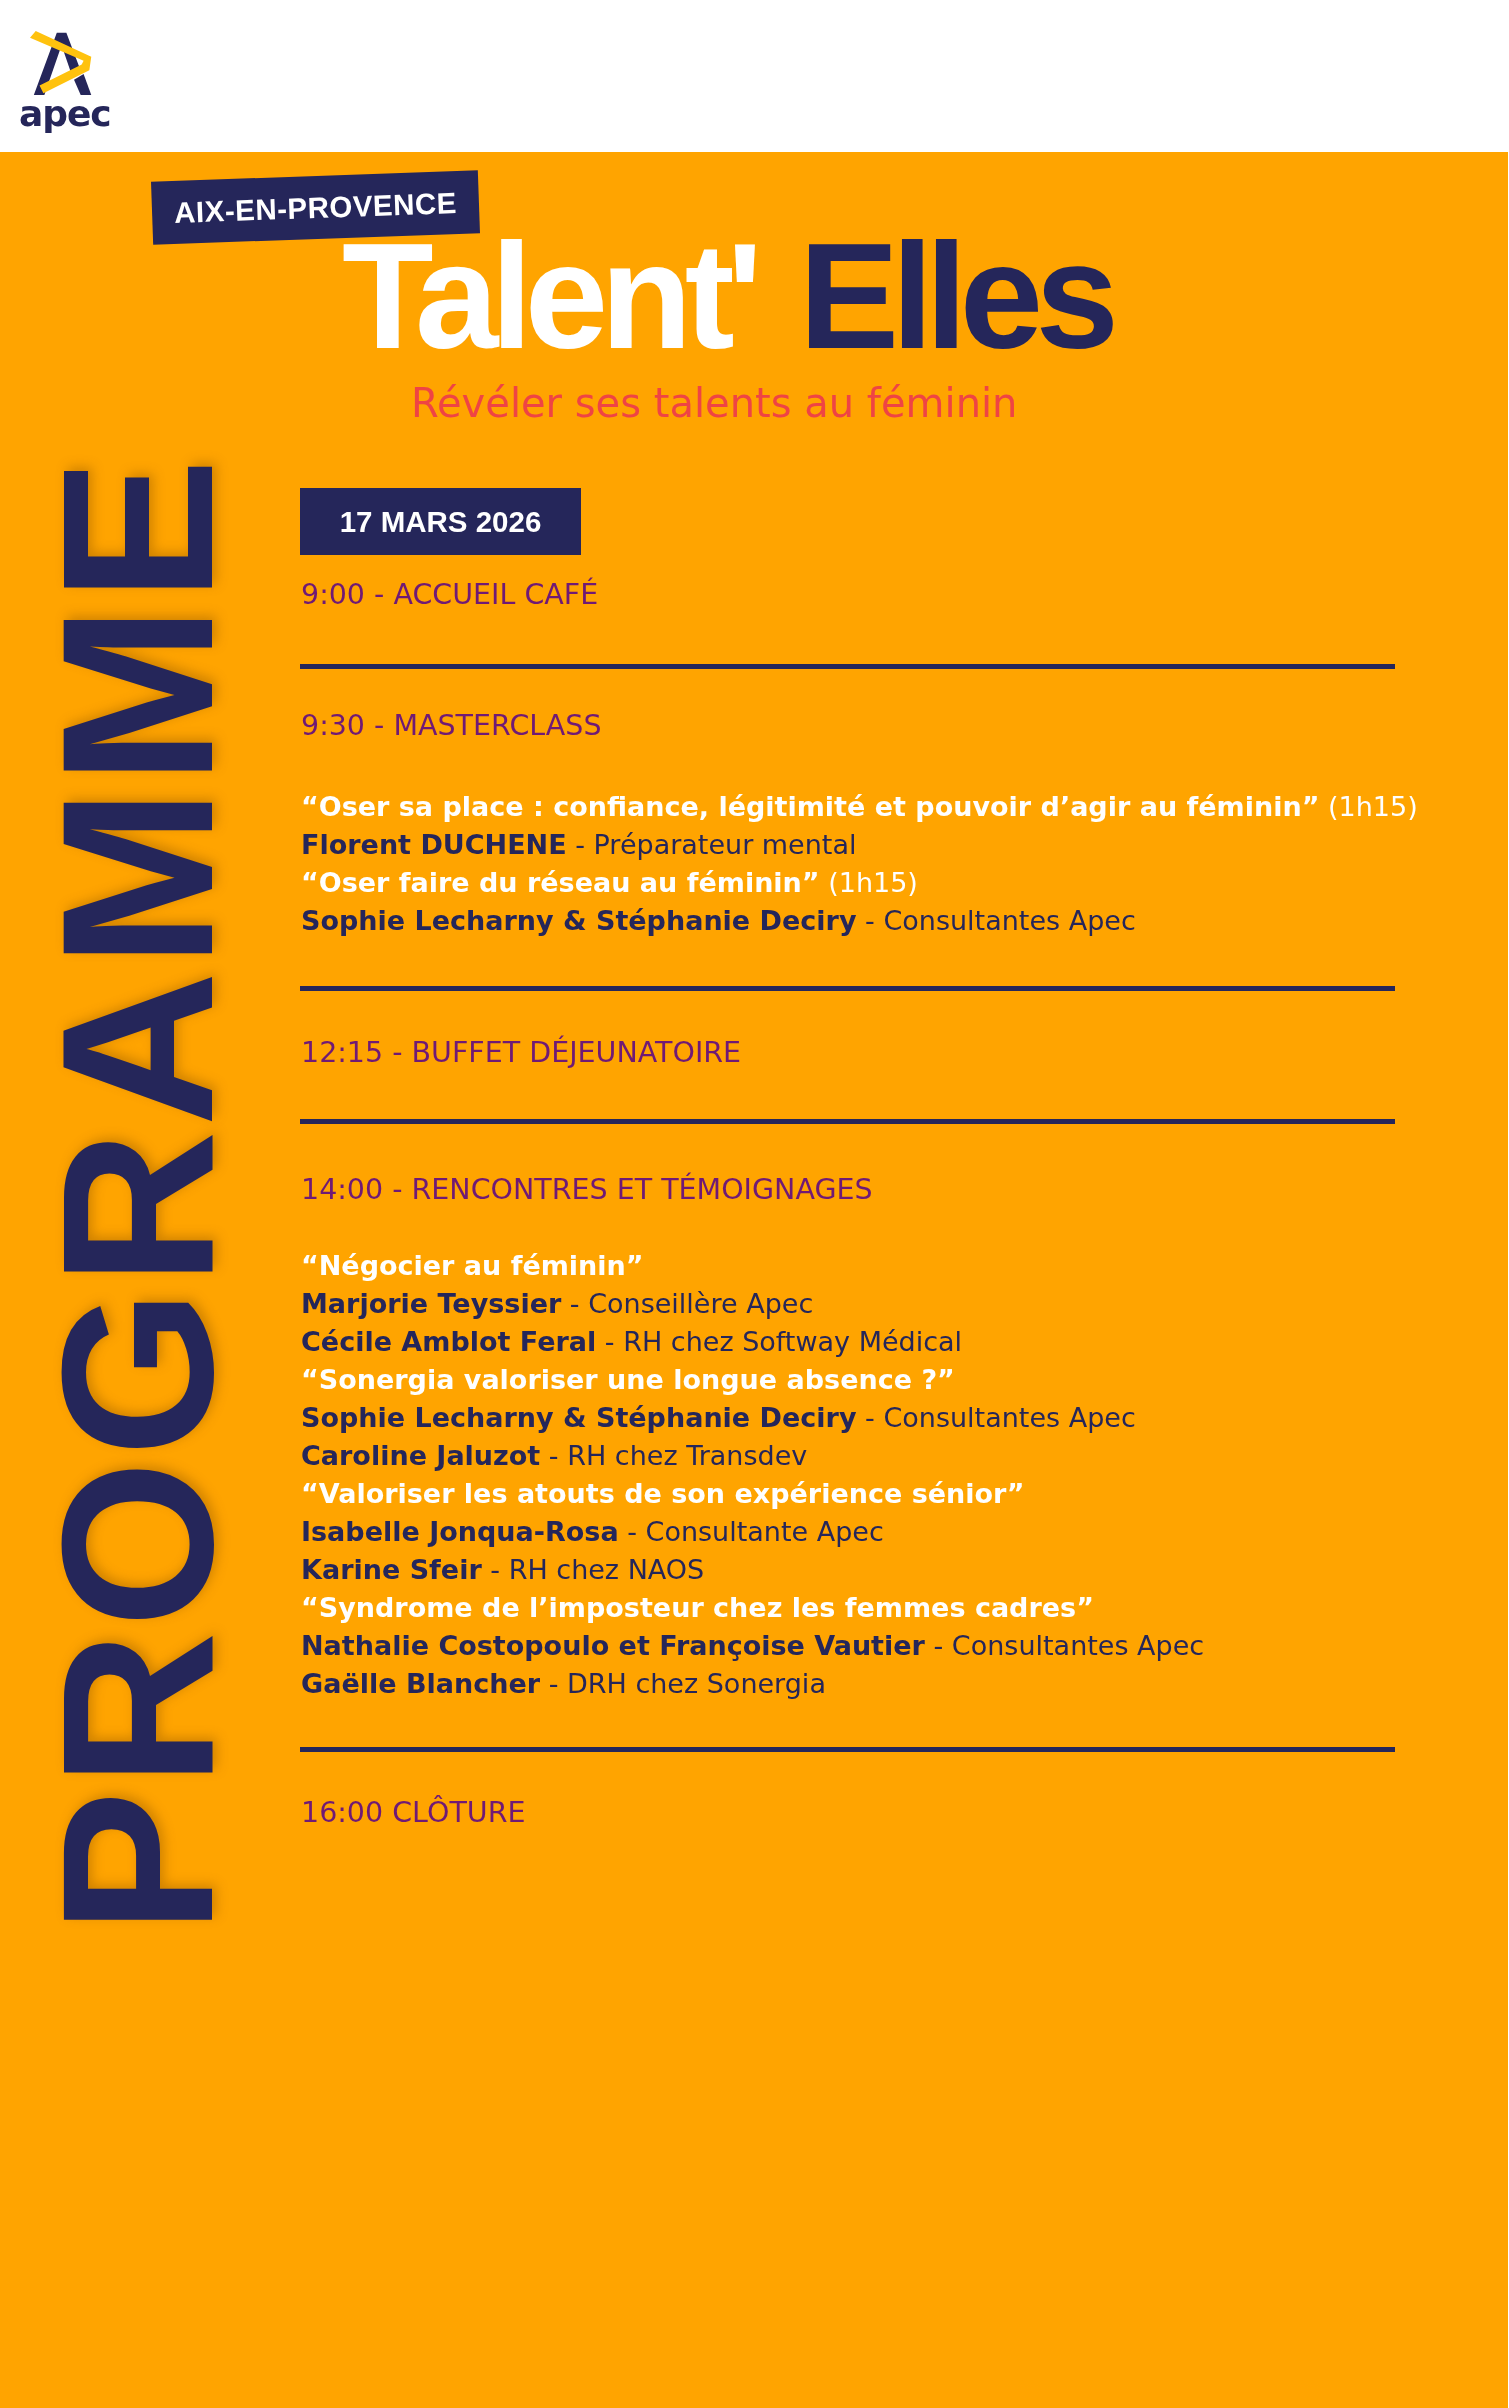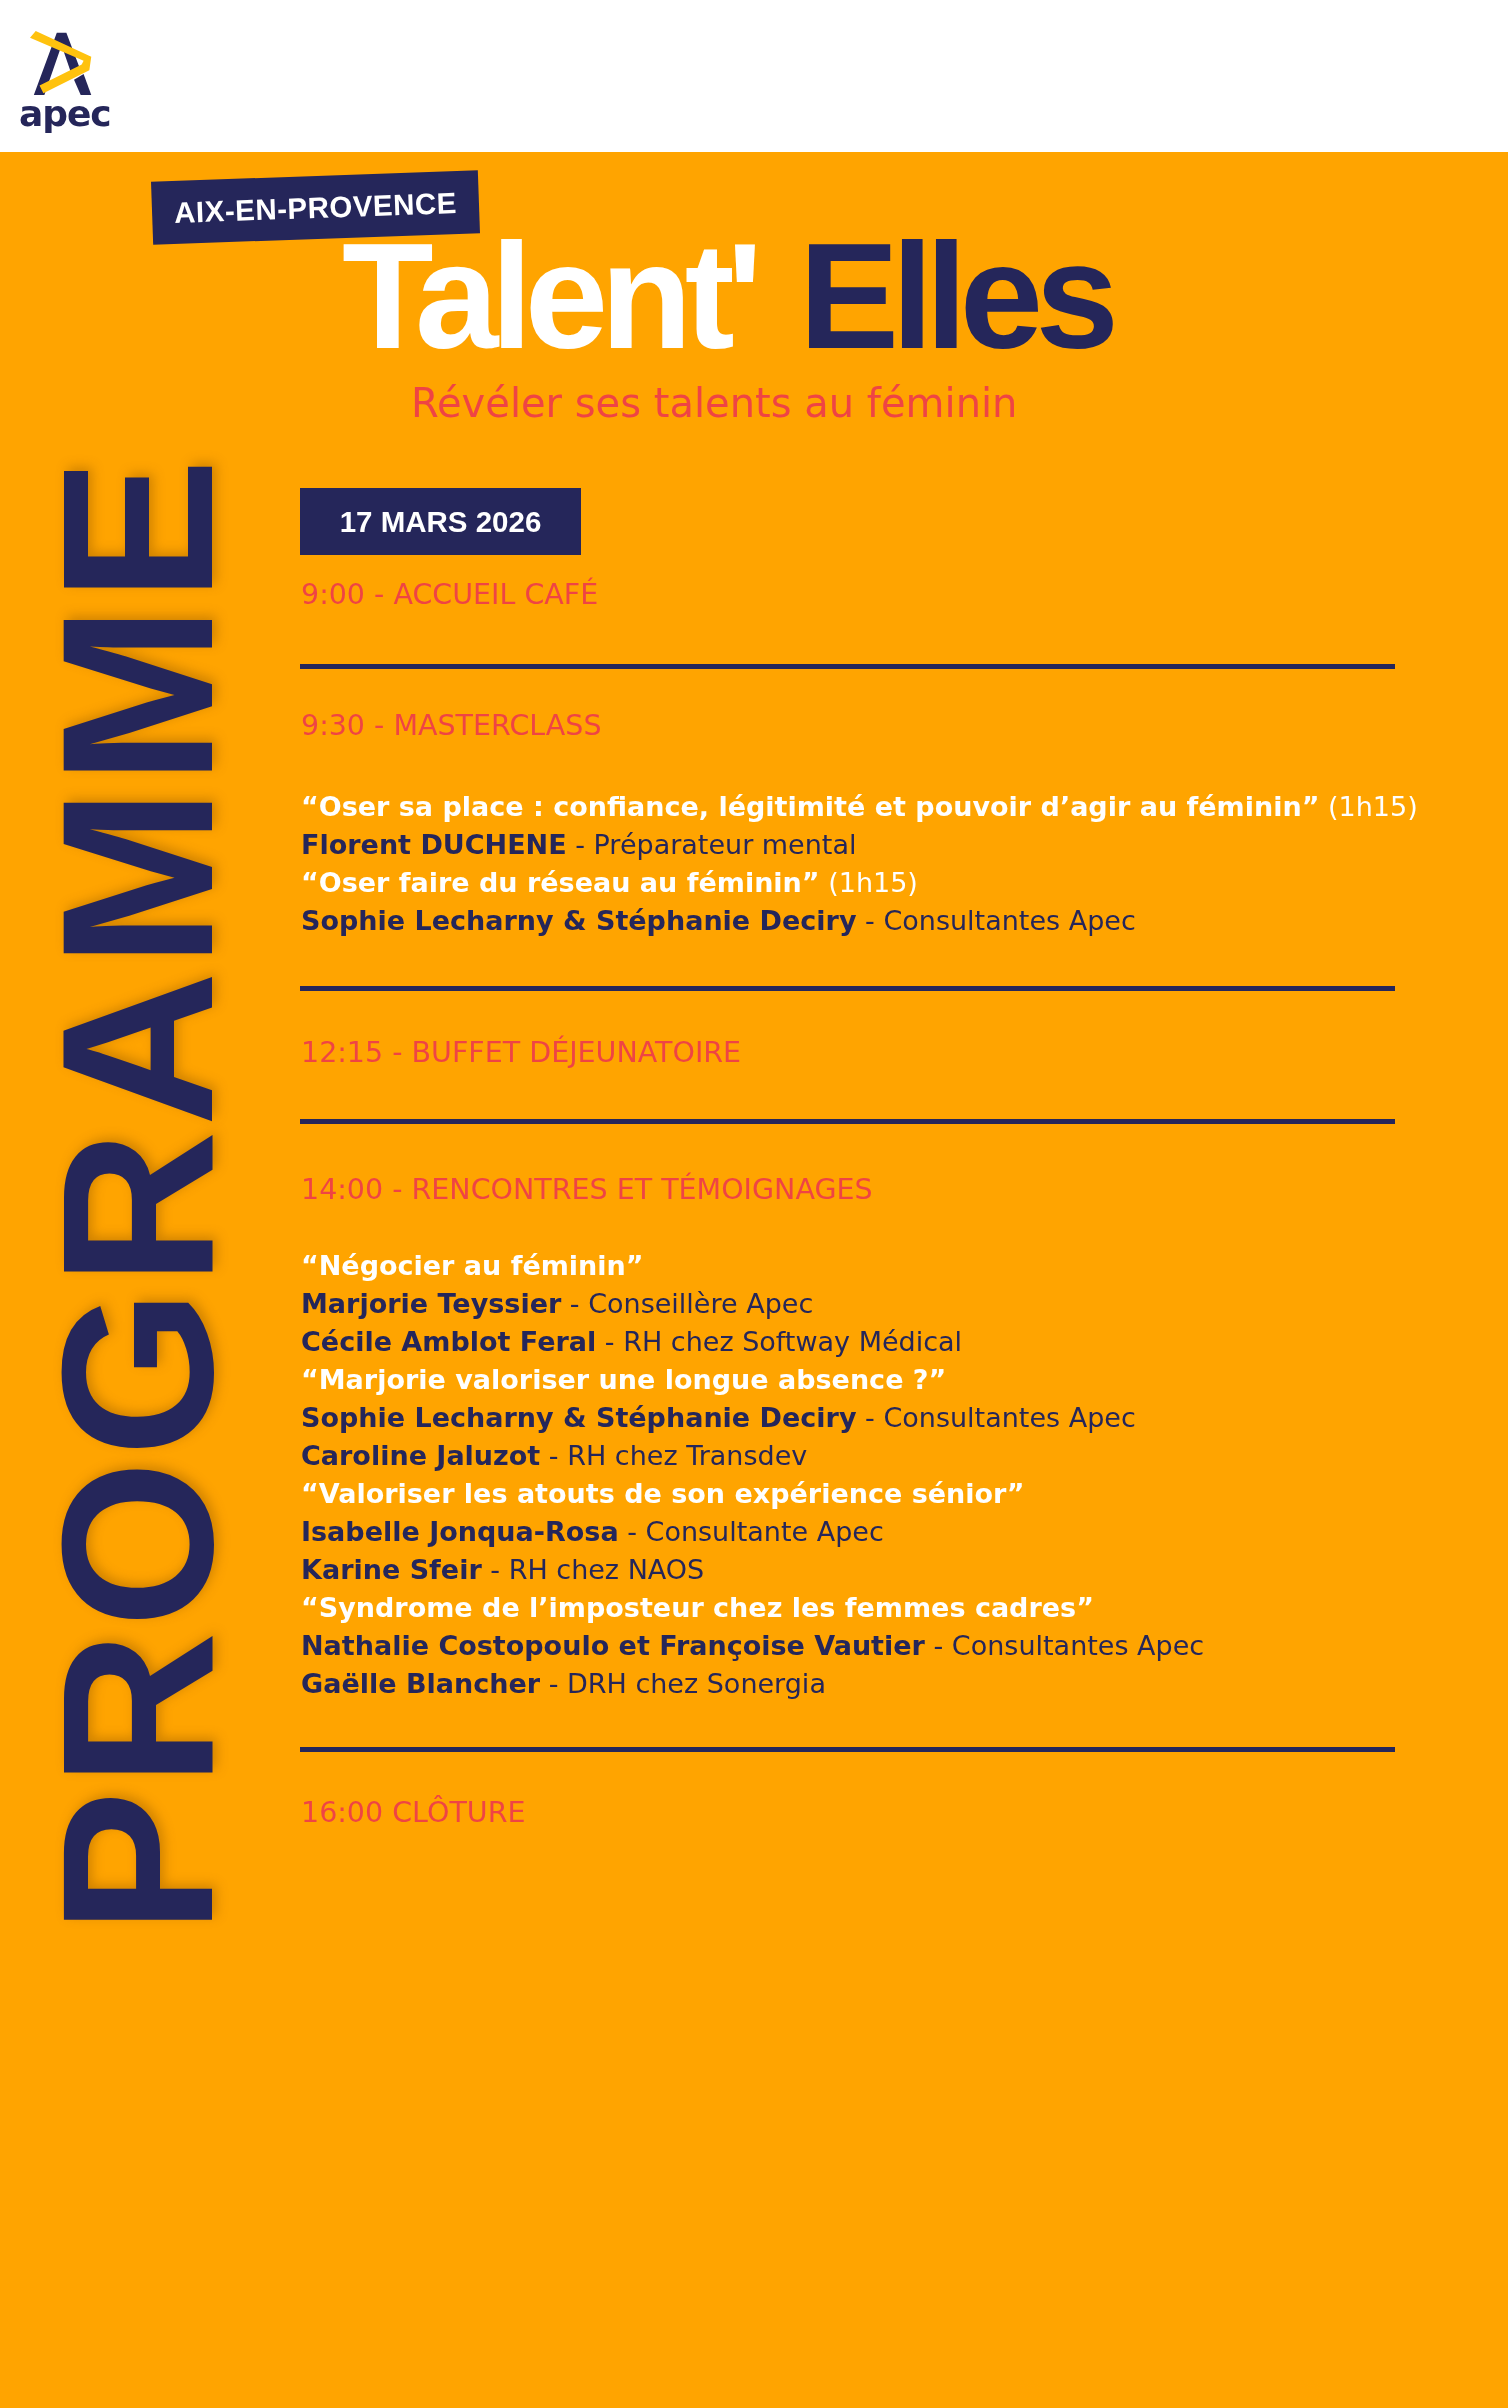--- a/index.html
+++ b/index.html
@@ -24,21 +24,21 @@
 
   .subtitle { position: absolute; left: 411px; top: 380px; font-family: "DejaVu Sans", sans-serif; font-size: 40px; color: #ef4444; font-weight: normal; letter-spacing: 0; }
 
   .vertical-title { position: absolute; left: 60px; top: 1934px; width: 1453px; height: 156px;
                     transform-origin: 0 0; transform: rotate(-90deg);
                     font-family: "Liberation Sans", sans-serif; font-weight: bold; font-size: 215px; line-height: 156px; color: #25265A;
                     letter-spacing: 3.8px; text-shadow: 3.8px 3.8px 11.4px rgba(120,70,0,0.35); white-space: nowrap; overflow: visible; }
 
   .date-badge { position: absolute; left: 300px; top: 488px; width: 281px; height: 67px; background: #25265A; display: flex; align-items: center; justify-content: center; }
   .date-badge span { color: #ffffff; font-weight: bold; font-size: 29.5px; font-family: "Liberation Sans", sans-serif; }
-  .slot-heading { position: absolute; left: 301px; color: #ef4444; font-size: 28.5px; font-family: "DejaVu Sans", sans-serif; letter-spacing: 0; white-space: nowrap; }
+  .slot-heading { position: absolute; left: 301px; color: #701a75; font-size: 28.5px; font-family: "DejaVu Sans", sans-serif; letter-spacing: 0; white-space: nowrap; }
   .divider { position: absolute; left: 300px; width: 1095px; height: 4.8px; background: #25265A; }
 
   .talks { position: absolute; left: 301px; font-size: 27px; line-height: 38px; font-family: "DejaVu Sans", sans-serif; white-space: nowrap; }
   .talk-line { height: 38px; }
   .talk-title { color: #ffffff; font-weight: bold; }
   .talk-duration { color: #ffffff; font-weight: normal; }
   .speaker-name { color: #25265A; font-weight: bold; }
   .speaker-role { color: #25265A; font-weight: normal; }
 </style>
 </head>
@@ -106,21 +106,21 @@
   <div class="talk-line">
     <span class="talk-title">“Négocier au féminin”</span>
   </div>
   <div class="talk-line">
     <span class="speaker-name">Marjorie Teyssier</span><span class="speaker-role"> - </span><span class="speaker-role">Conseillère Apec</span>
   </div>
   <div class="talk-line">
     <span class="speaker-name">Cécile Amblot Feral</span><span class="speaker-role"> - </span><span class="speaker-role">RH chez Softway Médical</span>
   </div>
   <div class="talk-line">
-    <span class="talk-title">“Marjorie valoriser une longue absence ?”</span>
+    <span class="talk-title">“Sonergia valoriser une longue absence ?”</span>
   </div>
   <div class="talk-line">
     <span class="speaker-name">Sophie Lecharny &amp; Stéphanie Deciry</span><span class="speaker-role"> - </span><span class="speaker-role">Consultantes Apec</span>
   </div>
   <div class="talk-line">
     <span class="speaker-name">Caroline Jaluzot</span><span class="speaker-role"> - </span><span class="speaker-role">RH chez Transdev</span>
   </div>
   <div class="talk-line">
     <span class="talk-title">“Valoriser les atouts de son expérience sénior”</span>
   </div>

